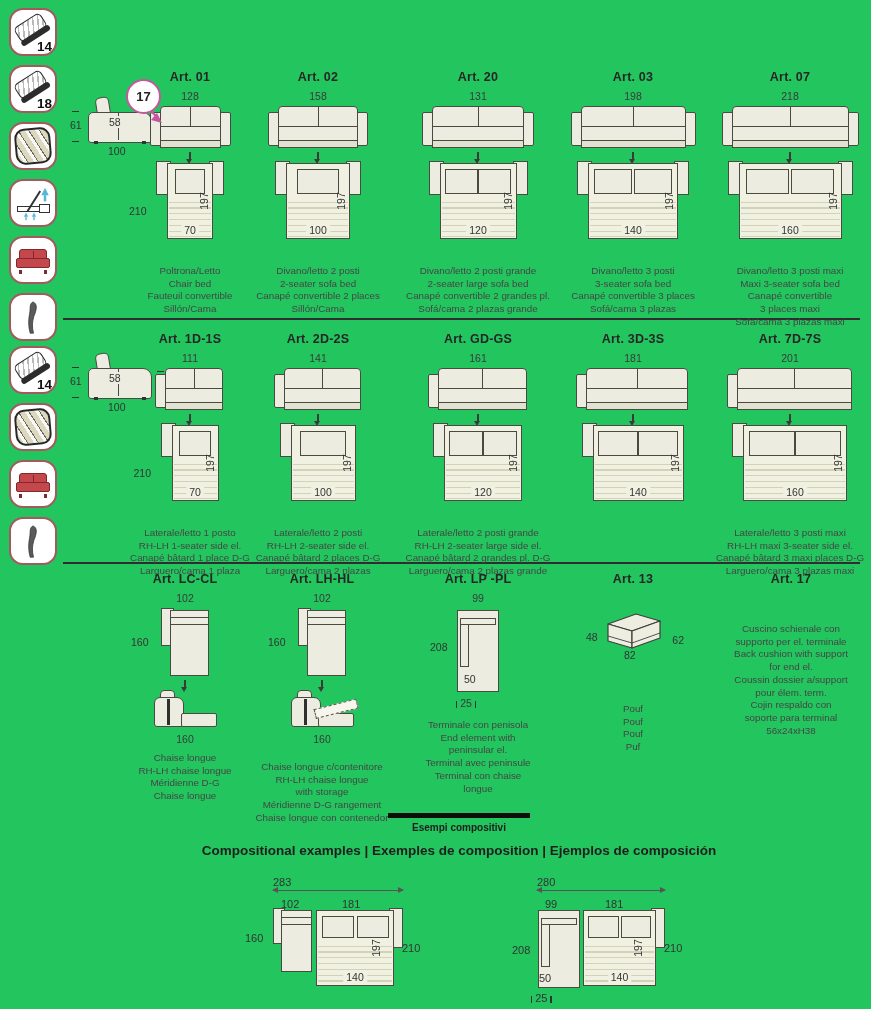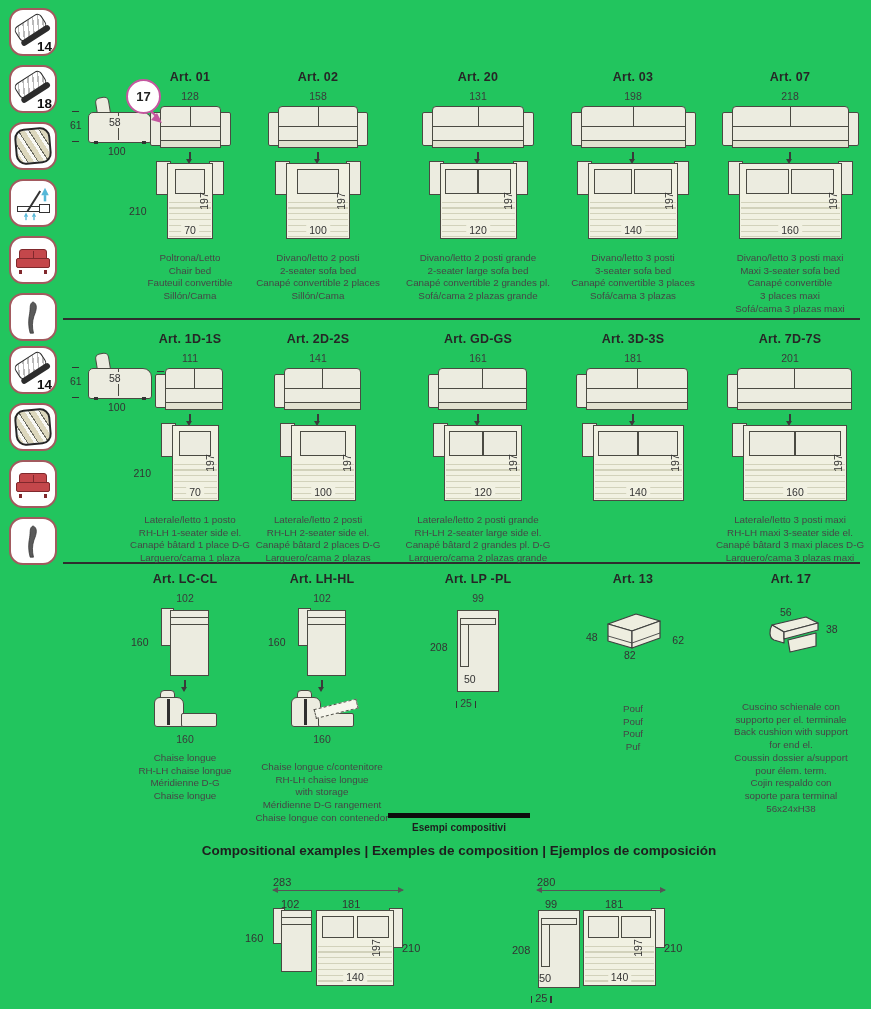--- a/index.html
+++ b/index.html
@@ -43,21 +43,21 @@
   .sv span{position:absolute;font-size:10.5px;color:#333}
   .sv .tk{position:absolute;width:7px;height:1.3px;background:#333}
   .s58{background:#ecece0;padding:0 1px}
 
   
   .cell{position:absolute;width:150px;display:flex;flex-direction:column;align-items:center}
   .t{height:15px;font-size:12.5px;font-weight:bold;color:#262626;letter-spacing:.2px}
   .wd,.wd2,.wd3{margin-top:5px;font-size:10.5px;color:#3a3a3a;line-height:12px}
   .arr{width:1.3px;height:8px;background:#3a3a3a;margin:4px auto 0;position:relative}
   .arr::after{content:"";position:absolute;left:-3.3px;top:7px;border:3.5px solid transparent;border-top:5px solid #3a3a3a}
-  .desc{margin-top:13px;font-size:9.8px;line-height:1.3;color:#464646;text-align:center;white-space:pre-line;width:172px}
+  .desc{margin-top:26px;font-size:9.8px;line-height:1.3;color:#464646;text-align:center;white-space:pre-line;width:172px}
 
   .sofa-f{position:relative;height:42px;margin-top:4px}
   .sofa-f .bk{position:absolute;left:10px;right:10px;top:0;bottom:5px;background:#ecece0;border:1.3px solid #4a4a42;border-radius:4px 4px 1px 1px}
   .sofa-f .bk::before{content:"";position:absolute;left:50%;top:0;height:55%;width:1.2px;background:#4a4a42}
   .sofa-f .bk::after{content:"";position:absolute;left:0;right:0;top:55%;height:1.2px;background:#4a4a42}
   .sofa-f .seat{position:absolute;left:10px;right:10px;bottom:0;height:6px;background:#e2e2d0;border:1.3px solid #4a4a42}
   .sofa-f .arm{position:absolute;top:6px;bottom:2px;width:12px;background:#ecece0;border:1.3px solid #4a4a42;border-radius:2px}
   .sofa-f .arm.l{left:0}.sofa-f .arm.r{right:0}
   .sofa-f.one .bk,.sofa-f.one .seat{right:2px}
 
@@ -536,20 +536,26 @@
   <div class="cell" style="left:403px;top:572px">
     <div class="t">Art. LP -PL</div>
     <div class="wd">99</div>
     <div class="lptop">
       <i class="lp1"></i>
         <i class="lp2"></i>
       <span class="l208">208</span>
       <span class="l50">50</span>
     </div>
     <div class="wd3 ticks" style="align-self:flex-start;margin-left:50px"><span>25</span></div>
+    <div class="desc" style="margin-top:10px">Terminale con penisola
+End element with
+peninsular el.
+Terminal avec peninsule
+Terminal con chaise
+longue</div>
   </div>
 
   <div class="cell" style="left:558px;top:572px">
     <div class="t">Art. 13</div>
     <div class="shape-wrap" style="width:110px;height:50px">
       <svg width="56" height="40" viewBox="0 0 56 40" style="position:absolute;left:28px;top:2px">
         <polygon points="2,13 30,3 54,10 26,20" fill="#eeeee0" stroke="#3f3f3f" stroke-width="1.2" stroke-linejoin="round"></polygon>
         <polygon points="2,13 26,20 26,37 2,30" fill="#eeeee0" stroke="#3f3f3f" stroke-width="1.2" stroke-linejoin="round"></polygon>
         <polygon points="26,20 54,10 54,27 26,37" fill="#eeeee0" stroke="#3f3f3f" stroke-width="1.2" stroke-linejoin="round"></polygon>
         <polyline points="2,25 26,32 54,22" fill="none" stroke="#3f3f3f" stroke-width="0.9"></polyline>
@@ -559,30 +565,20 @@
       <span style="left:46px;top:40px">82</span>
     </div>
     <div class="desc" style="margin-top:44px">Pouf
 Pouf
 Pouf
 Puf</div>
   </div>
 
   <div class="cell" style="left:716px;top:572px">
     <div class="t">Art. 17</div>
-    <div class="shape-wrap" style="width:110px;height:56px">
-      <svg width="64" height="52" viewBox="0 0 64 52" style="position:absolute;left:26px;top:4px">
-        <polygon points="10,12 44,4 56,10 22,19" fill="#eeeee0" stroke="#3f3f3f" stroke-width="1.2" stroke-linejoin="round"></polygon>
-        <path d="M10,12 L22,19 L22,30 L12,27 C7,25 7,17 10,12 Z" fill="#eeeee0" stroke="#3f3f3f" stroke-width="1.2" stroke-linejoin="round"></path>
-        <polygon points="22,19 56,10 56,17 22,26" fill="#eeeee0" stroke="#3f3f3f" stroke-width="1.2" stroke-linejoin="round"></polygon>
-        <polygon points="26,27 54,20 54,33 28,39" fill="#eeeee0" stroke="#3f3f3f" stroke-width="1.2" stroke-linejoin="round"></polygon>
-      </svg>
-      <span style="left:44px;top:-3px">56</span>
-      <span style="left:90px;top:14px">38</span>
-    </div>
     <div class="desc" style="margin-top:36px">Cuscino schienale con
 supporto per el. terminale
 Back cushion with support
 for end el.
 Coussin dossier a/support
 pour élem. term.
 Cojin respaldo con
 soporte para terminal
 56x24xH38</div>
   </div>

